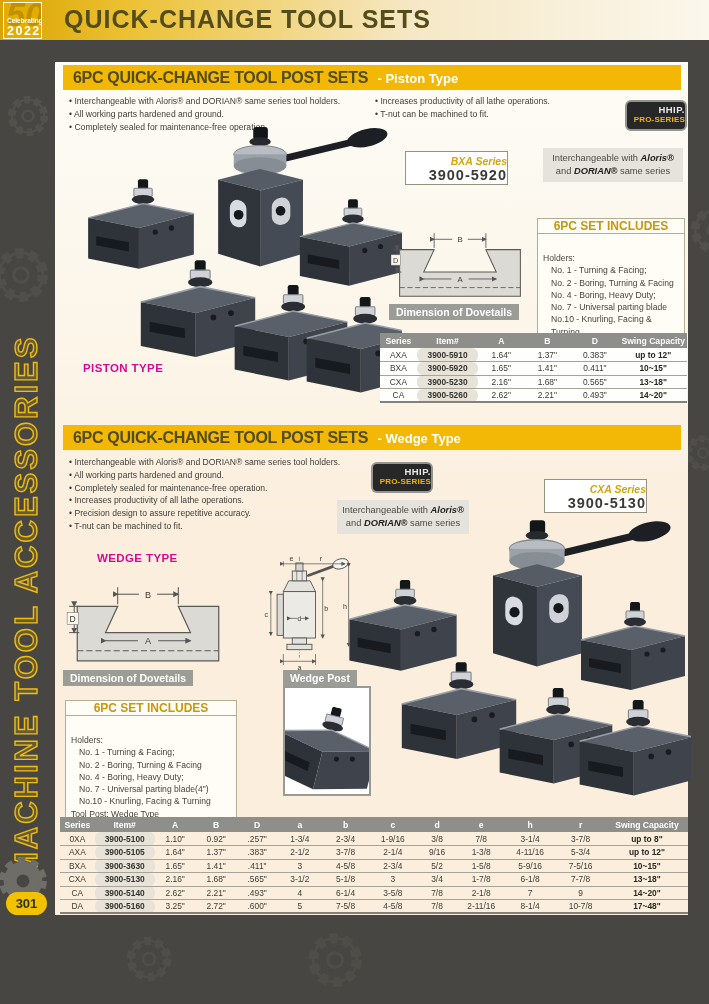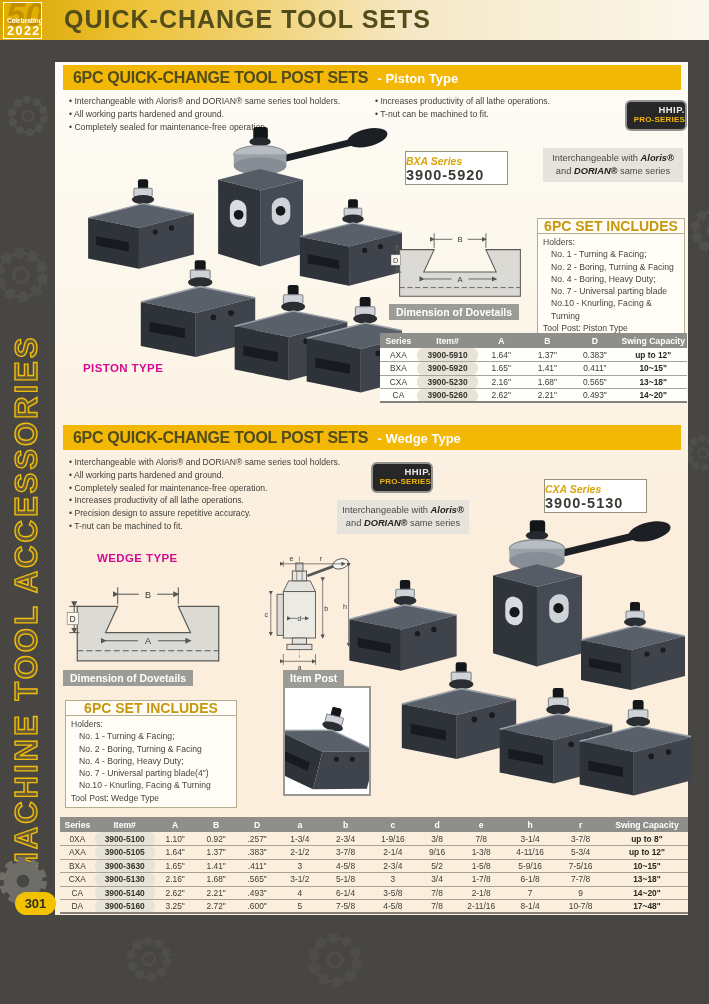--- a/index.html
+++ b/index.html
@@ -16,21 +16,21 @@
     border:1px solid #fff; overflow:hidden; }
   .logo50 .big { position:absolute; right:-3px; top:-8px; font-size:34px; font-weight:800;
     font-style:italic; color:#c18f00; }
   .logo50 .l1 { position:absolute; left:3px; top:14px; font-size:6.5px; font-weight:bold; color:#fff; }
   .logo50 .l2 { position:absolute; left:3px; top:21px; font-size:12.5px; font-weight:800; color:#fff; letter-spacing:1.5px; }
 
   
   .sidebar-text { position:absolute; left:9px; top:392px; height:486px; writing-mode:vertical-rl;
     transform:rotate(180deg); font-size:31px; font-weight:bold; letter-spacing:3px; white-space:nowrap;
     color:rgba(240,189,14,0.18); -webkit-text-stroke:1.4px #f0bd0e; }
-  .badge301 { position:absolute; left:15px; top:892px; width:41px; height:23px; background:#f2c100;
+  .badge301 { position:absolute; left:6px; top:892px; width:41px; height:23px; background:#f2c100;
     border-radius:12px; color:#31301a; font-weight:800; font-size:13px; text-align:center;
     line-height:23px; z-index:3; }
   .deco-gear { position:absolute; color:#8b8a84; }
 
   
   .page-body { position:absolute; left:55px; top:62px; width:633px; height:853px;
     background:linear-gradient(180deg,#fdfcf6 0%,#fcf5e8 34%,#fbeedd 55%,#fbeedd 100%); }
 
   .sec-bar { position:absolute; left:8px; width:618px; height:25px; background:#f3b705;
     line-height:25px; padding-left:10px; white-space:nowrap; }
@@ -40,31 +40,31 @@
   .bullets { position:absolute; font-size:8.6px; color:#3e3e38; }
   .bullets div { line-height:12.8px; }
   .bullets div::before { content:"•  "; color:#3e3e38; }
 
   .hhip { position:absolute; width:58px; height:27px; background:#272727; border-radius:4px;
     box-shadow:0 0 0 2px #93938f; text-align:right; padding-top:3px; }
   .hhip .n { font-size:9.5px; font-weight:800; color:#e9e9e9; letter-spacing:.5px; line-height:9px; }
   .hhip .s { font-size:8px; font-weight:800; color:#f0b50a; letter-spacing:.2px; line-height:11px; }
 
   .series-box { position:absolute; width:103px; height:34px; background:#fff; border:1.5px solid #97927f;
-    text-align:left; padding-top:3px; }
+    text-align:right; padding-top:3px; }
   .series-box .sn { font-size:10.5px; font-weight:800; font-style:italic; color:#d8a40c; line-height:12px; }
   .series-box .it { font-size:14.5px; font-weight:800; color:#3b3b35; letter-spacing:1px; line-height:16px; }
 
   .inter-box { position:absolute; background:#e6e3dd; color:#4a4a42; font-size:9.3px;
     text-align:center; padding:4px 5px; line-height:13px; }
   .inter-box b { font-style:italic; color:#22221e; }
 
   .includes-box { position:absolute; background:#fffdf6; border:1px solid #b4ad92; padding:0 5px 3px 5px; }
-  .includes-box .ttl { text-align:center; color:#c7980e; font-weight:800; font-size:14px;
-    line-height:14px; border-bottom:1px solid #b4ad92; margin:0 -5px 2px -5px; }
+  .includes-box .ttl { text-align:center; color:#c7980e; font-weight:800; font-size:12px;
+    line-height:14px; border-bottom:1px solid #b4ad92; margin:0 -5px 18px -5px; }
   .includes-box .hold, .includes-box .tp { font-size:8.6px; color:#45453d; line-height:12.3px; }
   .includes-box .items div { font-size:8.6px; color:#45453d; line-height:12.3px; padding-left:8px; }
 
   .chip { position:absolute; background:#9c9c97; color:#fff; font-weight:bold; font-size:10.5px;
     padding:2px 7px; z-index:2; }
   .type-label { position:absolute; color:#d40a93; font-weight:800; font-size:11.5px; letter-spacing:.4px; }
 
   table.cat { position:absolute; border-collapse:collapse; table-layout:fixed; z-index:2;padding-left:44px; }
   table.cat th { background:#8e8e8a; color:#fff; font-weight:bold; font-size:8.6px; height:15px; }
   table.cat td { text-align:center; font-size:8.4px; color:#3c3c36; height:13.5px;
@@ -361,21 +361,21 @@
     <div class="type-label" style="left:42px;top:490px">WEDGE TYPE</div>
 
     <svg class="diagram" style="left:8px;top:512px" width="170" height="96">
       <use href="#dovetailSym" width="170" height="96"></use>
     </svg>
     <div class="chip" style="left:8px;top:608px">Dimension of Dovetails</div>
 
     <svg class="diagram" style="left:194px;top:492px" width="108" height="118">
       <use href="#tpostDiagram" width="108" height="118"></use>
     </svg>
-    <div class="chip" style="left:228px;top:608px">Item Post</div>
+    <div class="chip" style="left:228px;top:608px">Wedge Post</div>
 
     <svg class="photo" style="left:268px;top:458px" width="368" height="292" viewBox="0 0 368 292">
       <use href="#tpost" x="125" y="0" width="225" height="164"></use>
       <use href="#tholder" x="18" y="60" width="124" height="98"></use>
       <use href="#tholder" x="70" y="142" width="132" height="105"></use>
       <use href="#tholder" x="168" y="168" width="130" height="103"></use>
       <use href="#tholder" x="250" y="82" width="120" height="95"></use>
       <use href="#tholder" x="248" y="180" width="130" height="103"></use>
     </svg>
 

